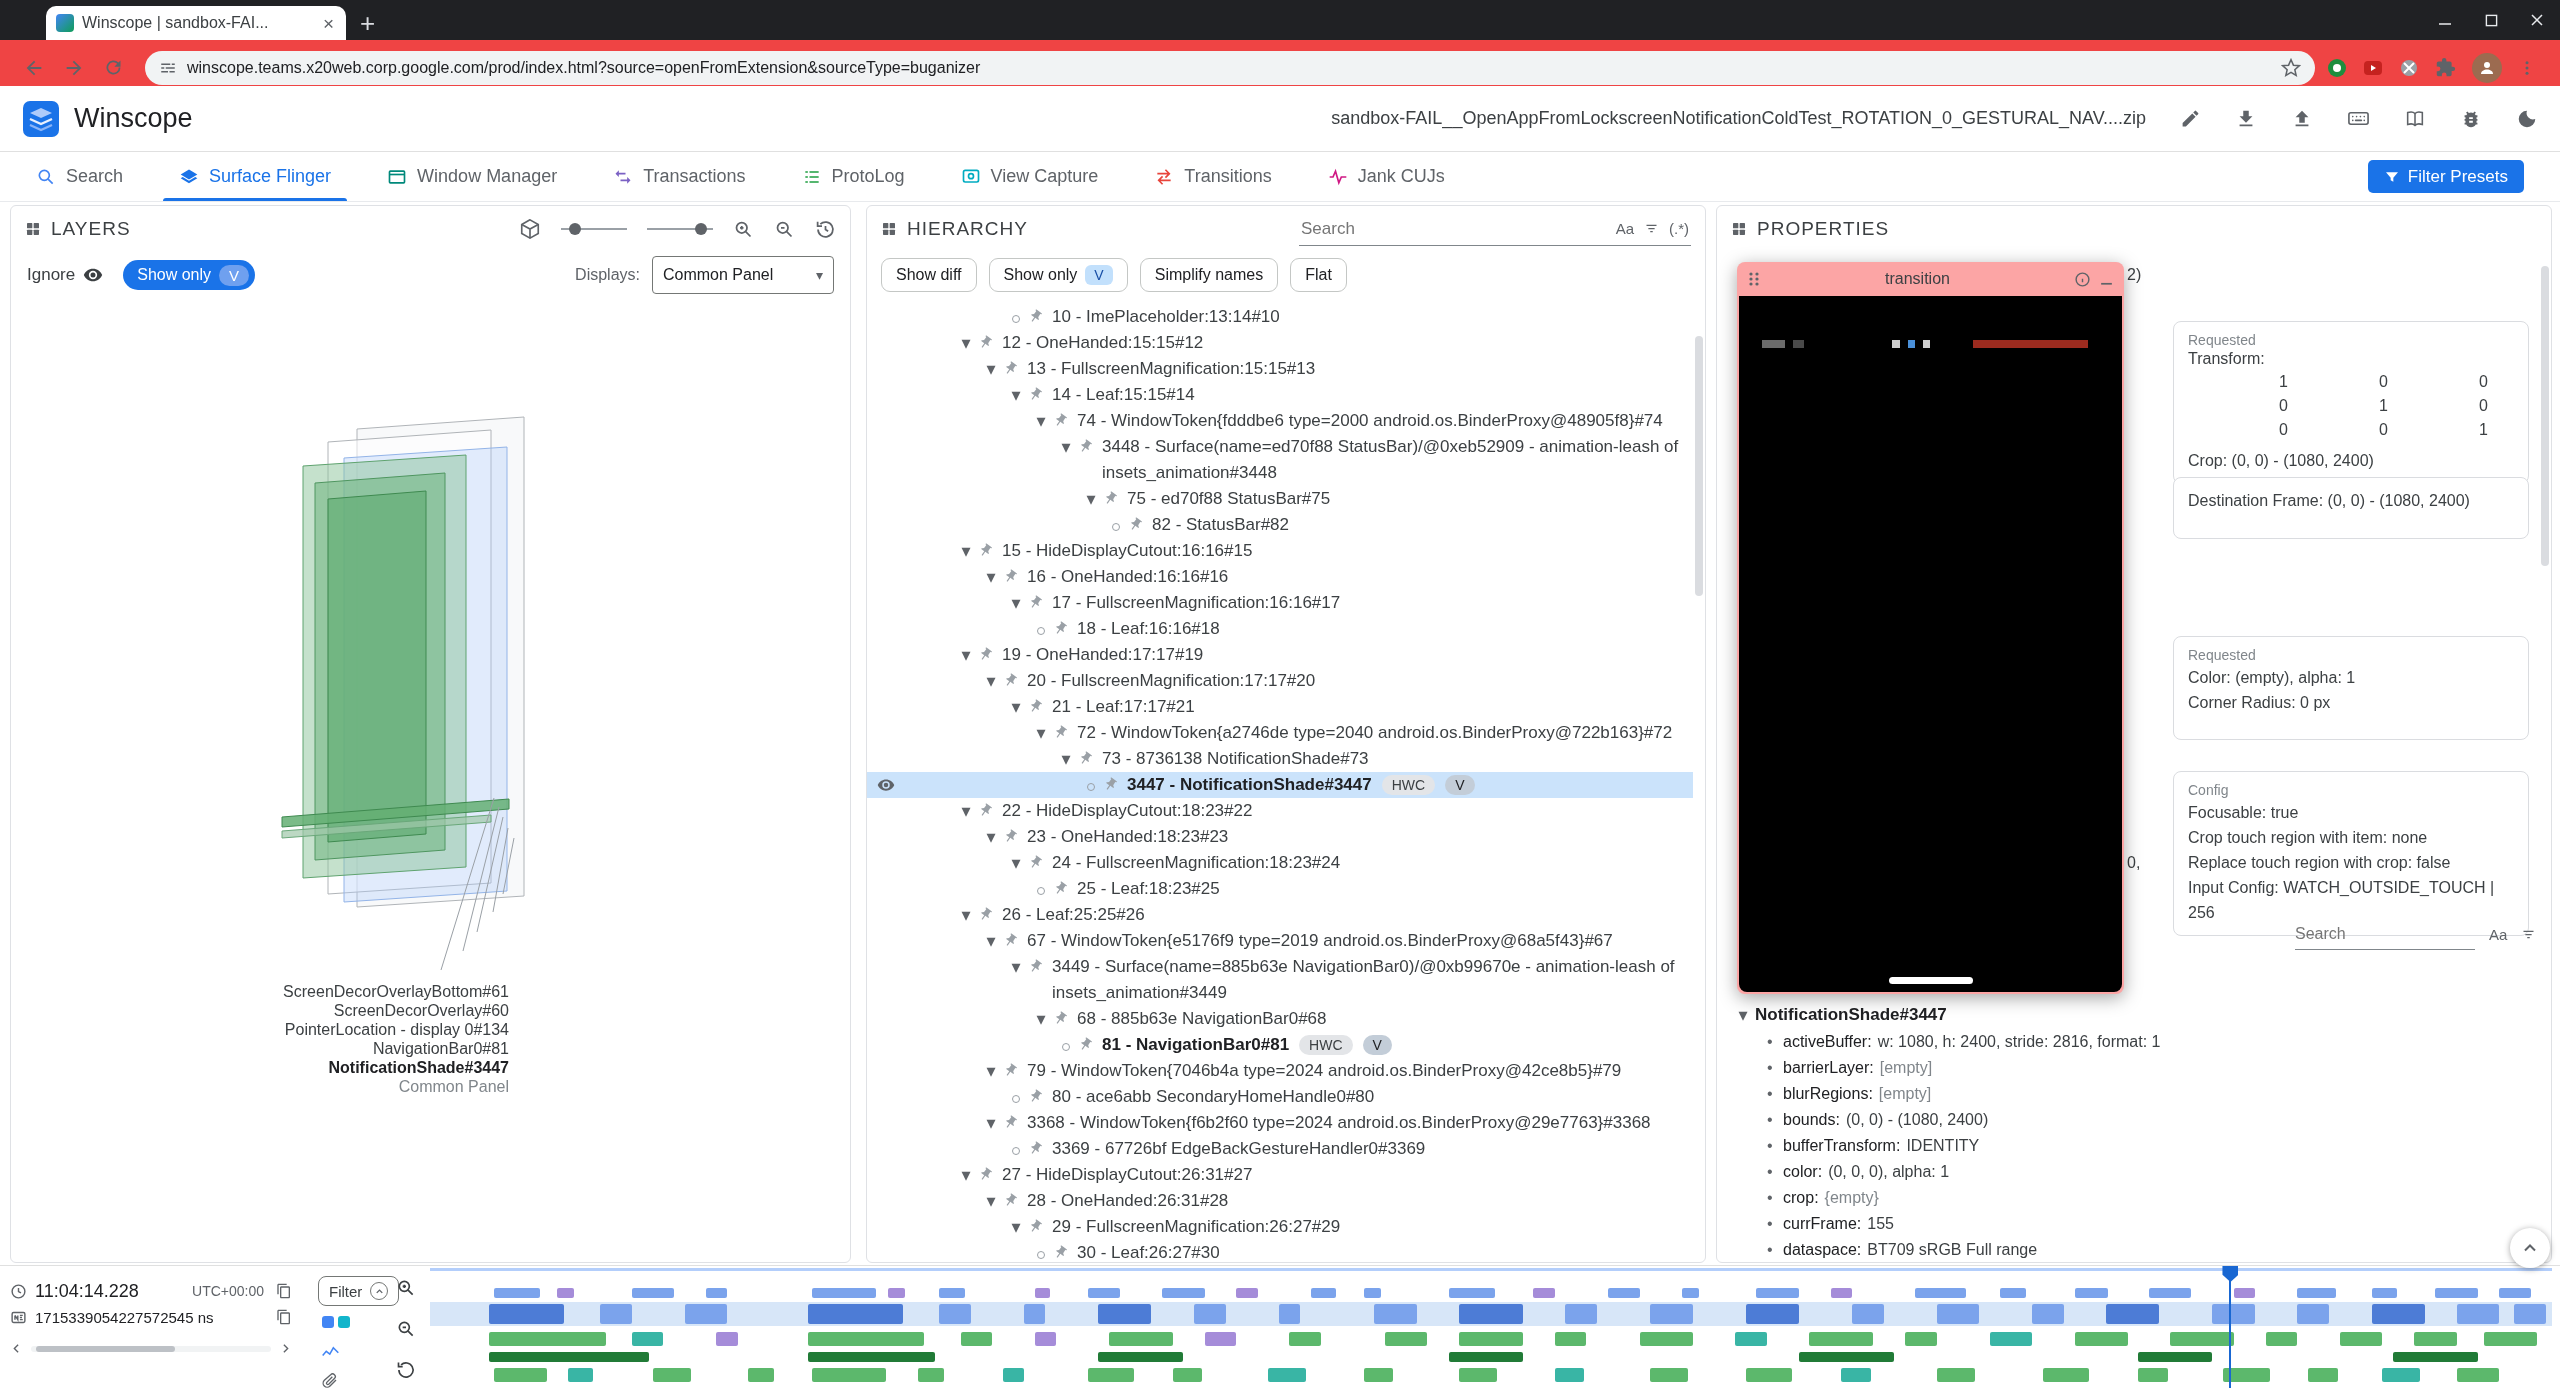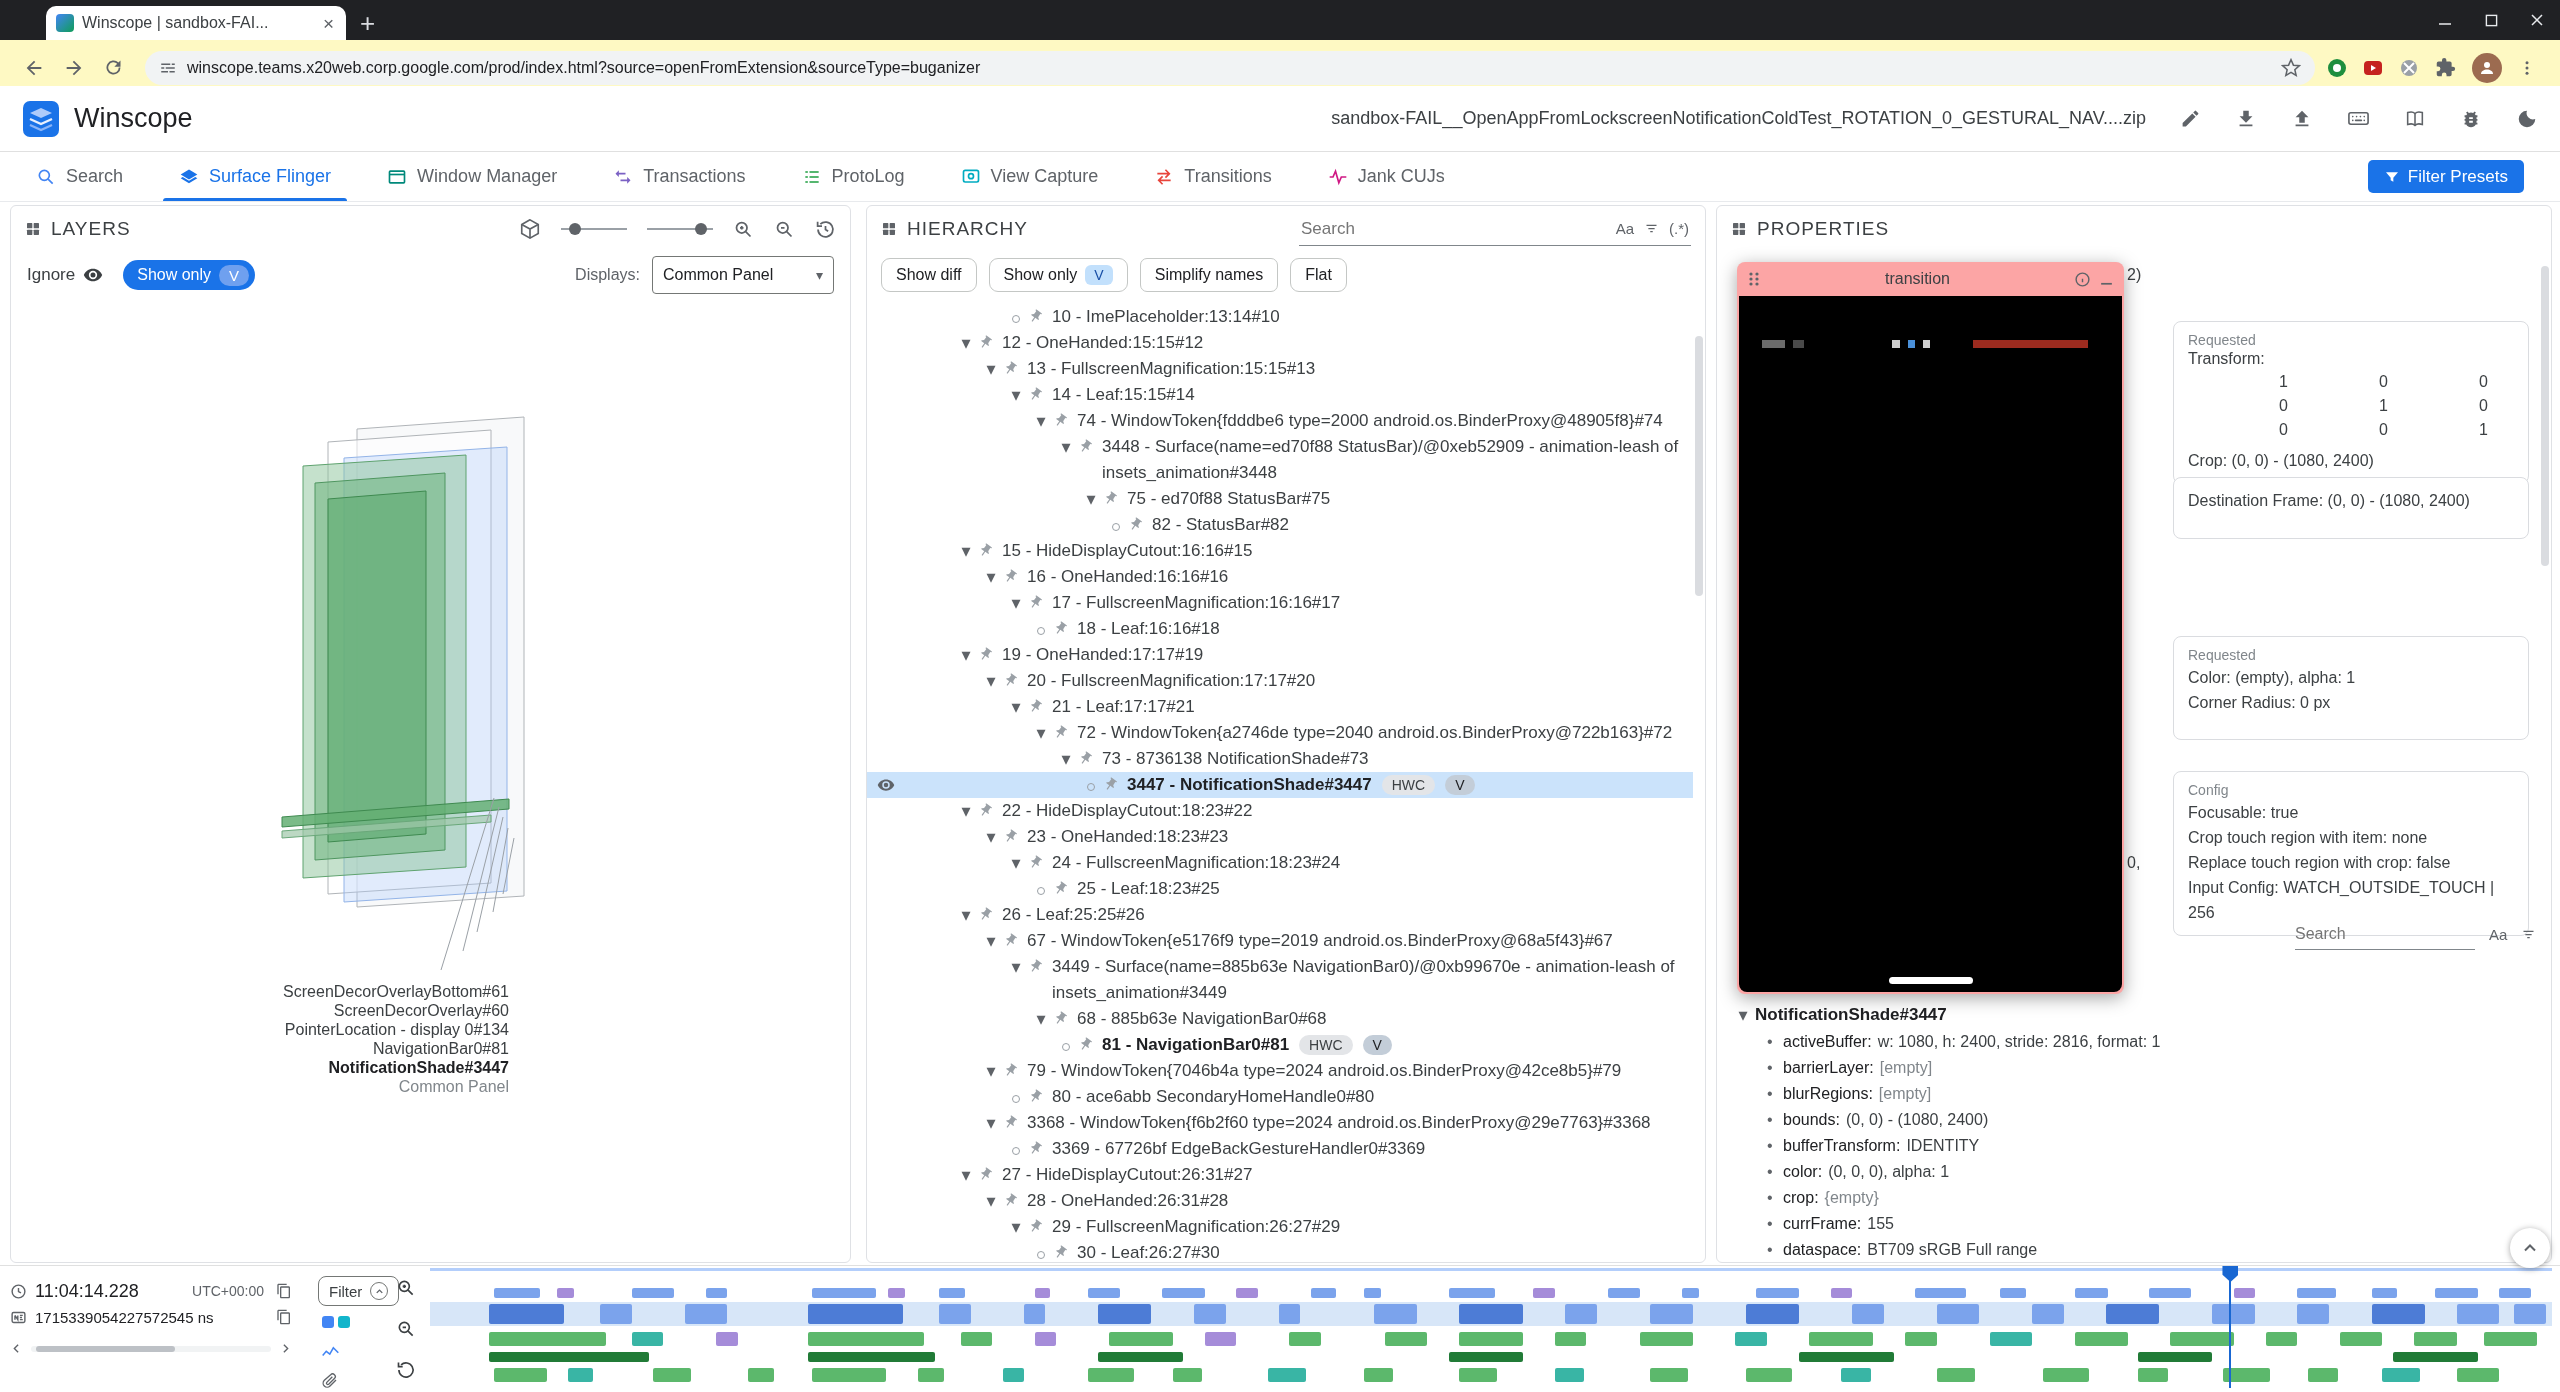--- a/index.html
+++ b/index.html
@@ -10,21 +10,21 @@
   
   .tabstrip { position:absolute; top:0; left:0; right:0; height:40px; background:#202124; display:flex; align-items:flex-end; }
   .tab { margin-left:46px; width:300px; height:34px; background:#fff; border-radius:10px 10px 0 0; display:flex; align-items:center; padding:0 10px; }
   .tab-favicon { width:18px; height:18px; border-radius:4px; background:linear-gradient(135deg,#4285f4,#0f9d58); flex:none; }
   .tab-title { font-size:16px; color:#3c4043; margin-left:8px; flex:1; white-space:nowrap; overflow:hidden; }
   .tab-close { color:#5f6368; font-size:19px; line-height:1; padding:0 2px; cursor:default; }
   .newtab { color:#dadce0; font-size:26px; margin:0 0 4px 14px; line-height:1; }
   .win-controls { margin-left:auto; display:flex; align-items:center; height:40px; }
   .win-controls span { width:46px; height:40px; display:flex; align-items:center; justify-content:center; color:#e8eaed; }
 
-  .toolbar { position:absolute; top:40px; left:0; right:0; height:56px; background:#fef9c3; border-bottom:1px solid #dadce0; display:flex; align-items:center; padding:0 14px; }
+  .toolbar { position:absolute; top:40px; left:0; right:0; height:56px; background:#ef4444; border-bottom:1px solid #dadce0; display:flex; align-items:center; padding:0 14px; }
   .tb-ic { color:#5f6368; margin:0 9px; }
   .urlbar { flex:1; height:34px; background:#f1f3f4; border-radius:17px; margin:0 12px; display:flex; align-items:center; padding:0 14px; min-width:0; }
   .url-text { font-size:16px; color:#202124; margin-left:10px; flex:1; white-space:nowrap; overflow:hidden; }
   .ext-row { display:flex; align-items:center; gap:16px; margin-right:10px; }
   .avatar { width:30px; height:30px; border-radius:50%; background:#9c6b50; display:flex; align-items:center; justify-content:center; color:#fff; }
 
   
   .ws-header { position:absolute; top:86px; left:0; right:0; height:66px; border-bottom:1px solid #e0e0e0; display:flex; align-items:center; padding:0 22px; background:#fff; }
   .app-title { font-size:27px; font-weight:500; color:#202124; margin-left:14px; }
   .header-right { margin-left:auto; display:flex; align-items:center; gap:34px; }
@@ -501,21 +501,21 @@
     </div>
   </div>
   <div class="h-buttons">
       <button class="chip-btn" style="cursor: default;">
         <span>Show diff</span>
       </button>
       <button class="chip-btn" style="cursor: default;">
         <span>Show only</span>
         <span class="vb">V</span>
       </button>
-      <button class="chip-btn" style="cursor: default; border-radius: 7px;">
+      <button class="chip-btn" style="cursor: default;">
         <span>Simplify names</span>
       </button>
       <button class="chip-btn" style="cursor: default;">
         <span>Flat</span>
       </button>
     </div>
   <div class="tree">
       <div class="tree-row" style="padding-left: 137px;">
         <span class="tw"><span class="dot"></span></span>
         <span class="pin">

